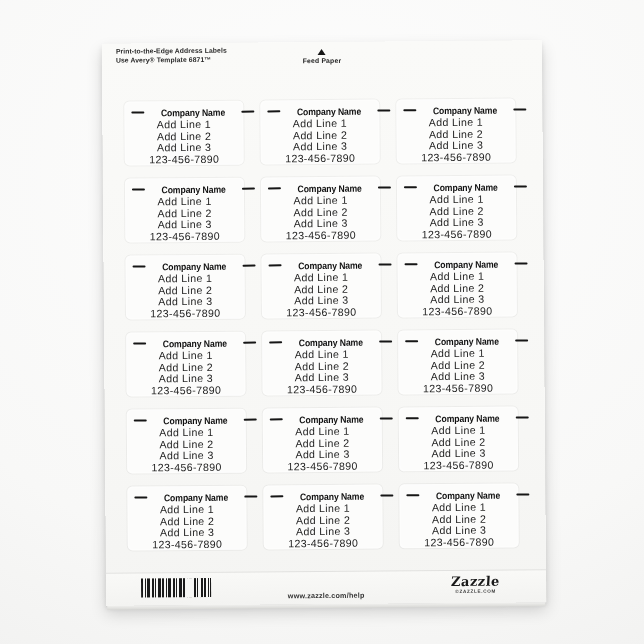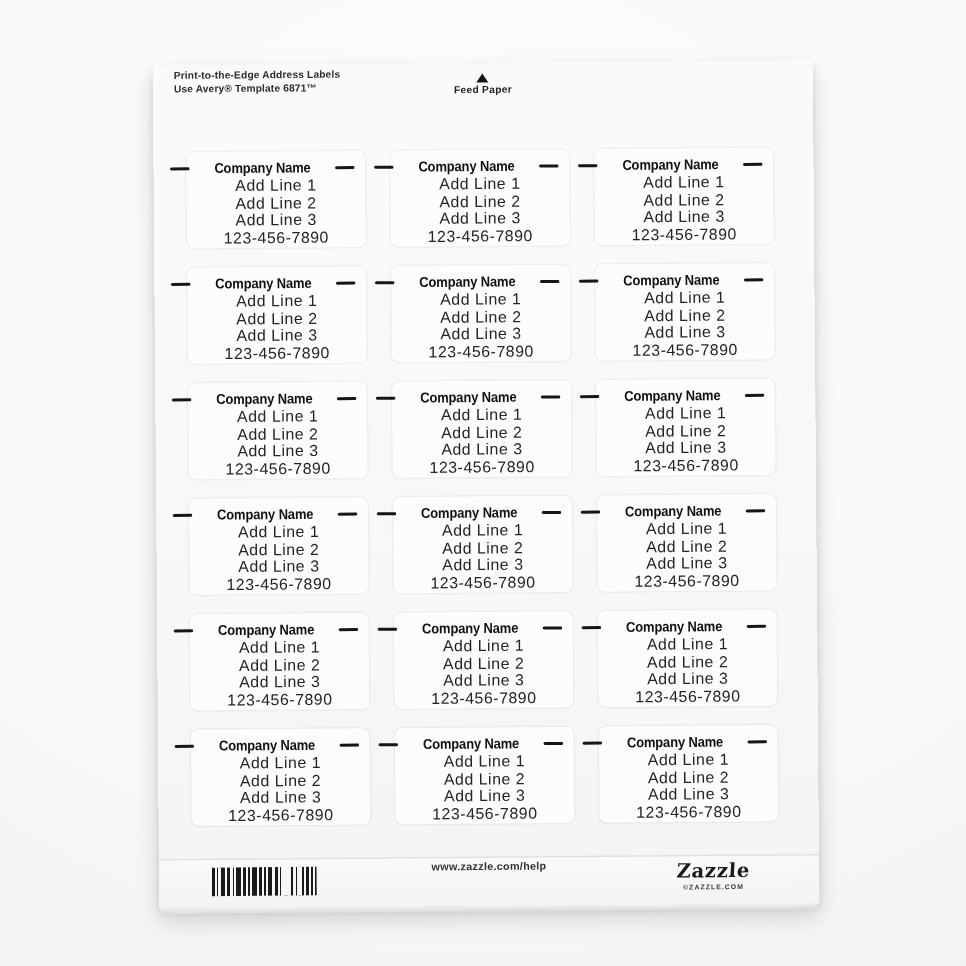--- a/index.html
+++ b/index.html
@@ -45,21 +45,21 @@
     display:grid;grid-template-columns:repeat(3,119px);
     grid-auto-rows:64px;column-gap:17px;row-gap:13px;
   }
   .label{
     background:#fcfcfb;border-radius:5px;
     box-shadow:0 0 0 1px rgba(0,0,0,0.045), inset 0 0 4px rgba(255,255,255,0.8);
     padding-top:5px;box-sizing:border-box;
     text-align:center;color:#242424;
   }
   .label-head{
-    display:flex;align-items:center;justify-content:flex-end;
+    display:flex;align-items:center;justify-content:space-between;
     padding:0 7px;height:12px;margin-bottom:1px;gap:13px;
   }
   .dash{width:13px;height:2.4px;background:#161616;border-radius:1px;flex:0 0 auto;}
   .company{
     font-size:9.6px;font-weight:bold;color:#111;white-space:nowrap;
     transform:scaleX(0.9);letter-spacing:-0.1px;flex:1 1 auto;
   }
   .line{font-size:10.6px;line-height:11.6px;letter-spacing:0.35px;white-space:nowrap;}
   
   .footer{
@@ -67,21 +67,21 @@
     border-top:1px solid rgba(0,0,0,0.07);
     background:linear-gradient(180deg,#f9f9f7 0%,#f3f3f1 100%);
   }
   .barcode{
     position:absolute;left:35px;top:5px;width:70px;height:19px;
     background:
       linear-gradient(90deg, rgba(0,0,0,0) 0 46px, #f6f6f4 46px 53px, rgba(0,0,0,0) 53px 57px, #f6f6f4 57px 60px, rgba(0,0,0,0) 60px 70px),
       repeating-linear-gradient(90deg,#1a1a1a 0 2px, rgba(0,0,0,0) 2px 3.5px, #1a1a1a 3.5px 4.5px, rgba(0,0,0,0) 4.5px 6px, #1a1a1a 6px 9px, rgba(0,0,0,0) 9px 10.5px);
   }
   .help-url{
-    position:absolute;left:50%;transform:translateX(-50%);top:1px;
+    position:absolute;left:50%;transform:translateX(-50%);top:19px;
     font-size:7.2px;font-weight:bold;color:#333;letter-spacing:0.2px;
   }
   .brand{
     position:absolute;right:46px;top:4px;text-align:center;color:#1a1a1a;
   }
   .brand-name{
     font-family:"DejaVu Serif",serif;
     font-size:13px;font-weight:900;letter-spacing:0.5px;line-height:13px;
     transform:skewX(-4deg);
   }

